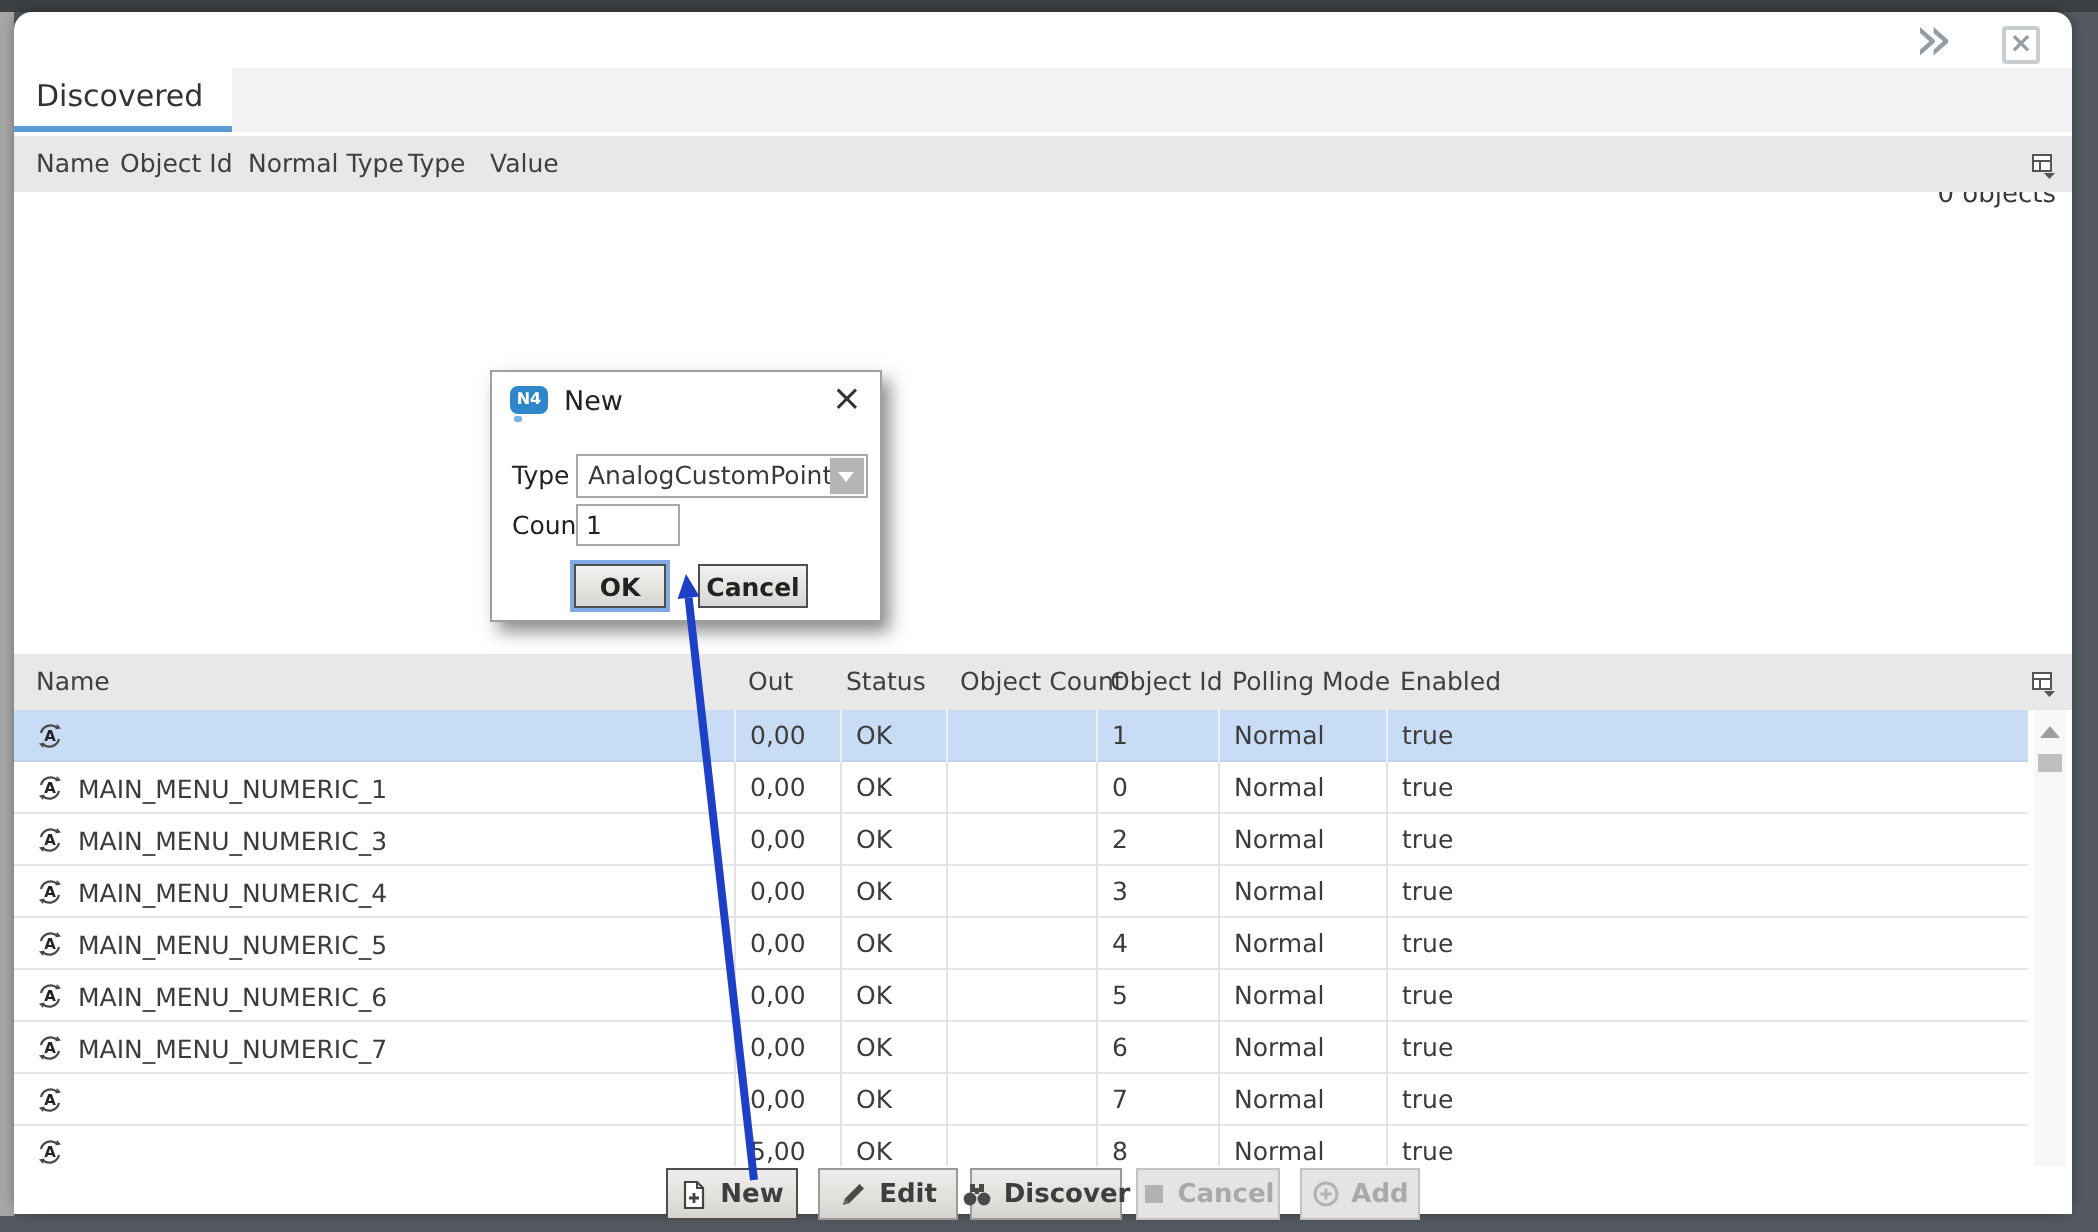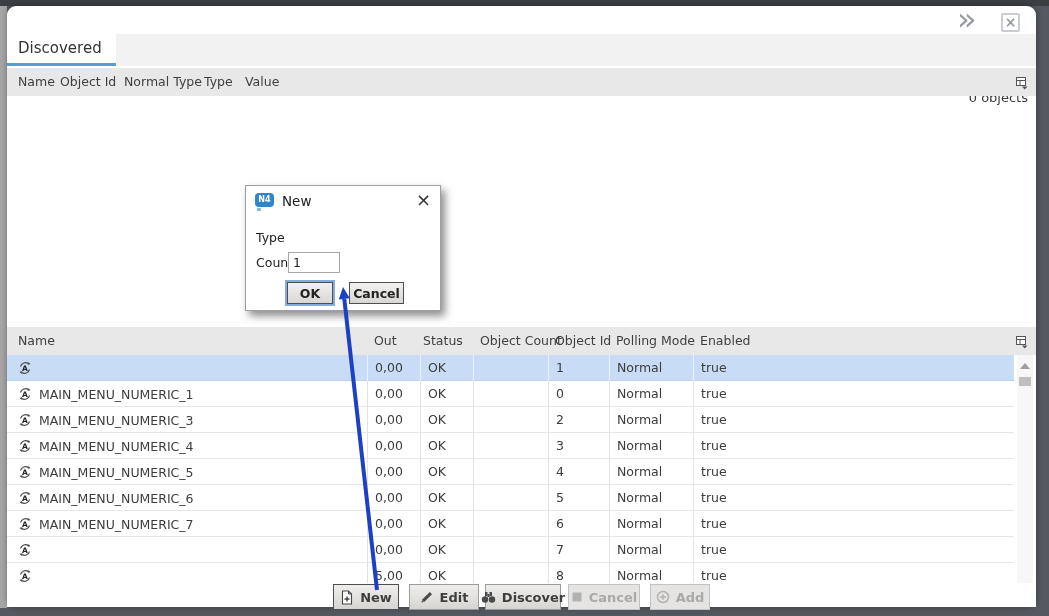--- a/index.html
+++ b/index.html
@@ -375,20 +375,24 @@
       </div>
     </div>
 
   <div class="dialog">
     <div class="dlg-title">
       <span class="n4-badge">N4</span>
       <span class="t">New</span>
       <span class="dlg-close">×</span>
     </div>
     <span class="dlg-label" style="top:41px">Type</span>
+    <div class="dlg-select">
+      <span class="val">AnalogCustomPoint</span>
+      <span class="dd"></span>
+    </div>
     <span class="dlg-label" style="top:66px">Count</span>
     <input class="dlg-input" value="1" style="">
     <span class="dlg-btn dlg-ok">OK</span>
     <span class="dlg-btn dlg-cancel">Cancel</span>
   </div>
 
   <svg class="arrow-svg" width="1029" height="601">
     <line id="arrow-line" x1="370" y1="584" x2="337.3" y2="292.9" stroke-width="4" stroke="#1c40c6"></line>
     <polygon id="arrow-head" points="336,281 342.8,292.3 331.8,293.5" fill="#1c40c6"></polygon>
   </svg>

